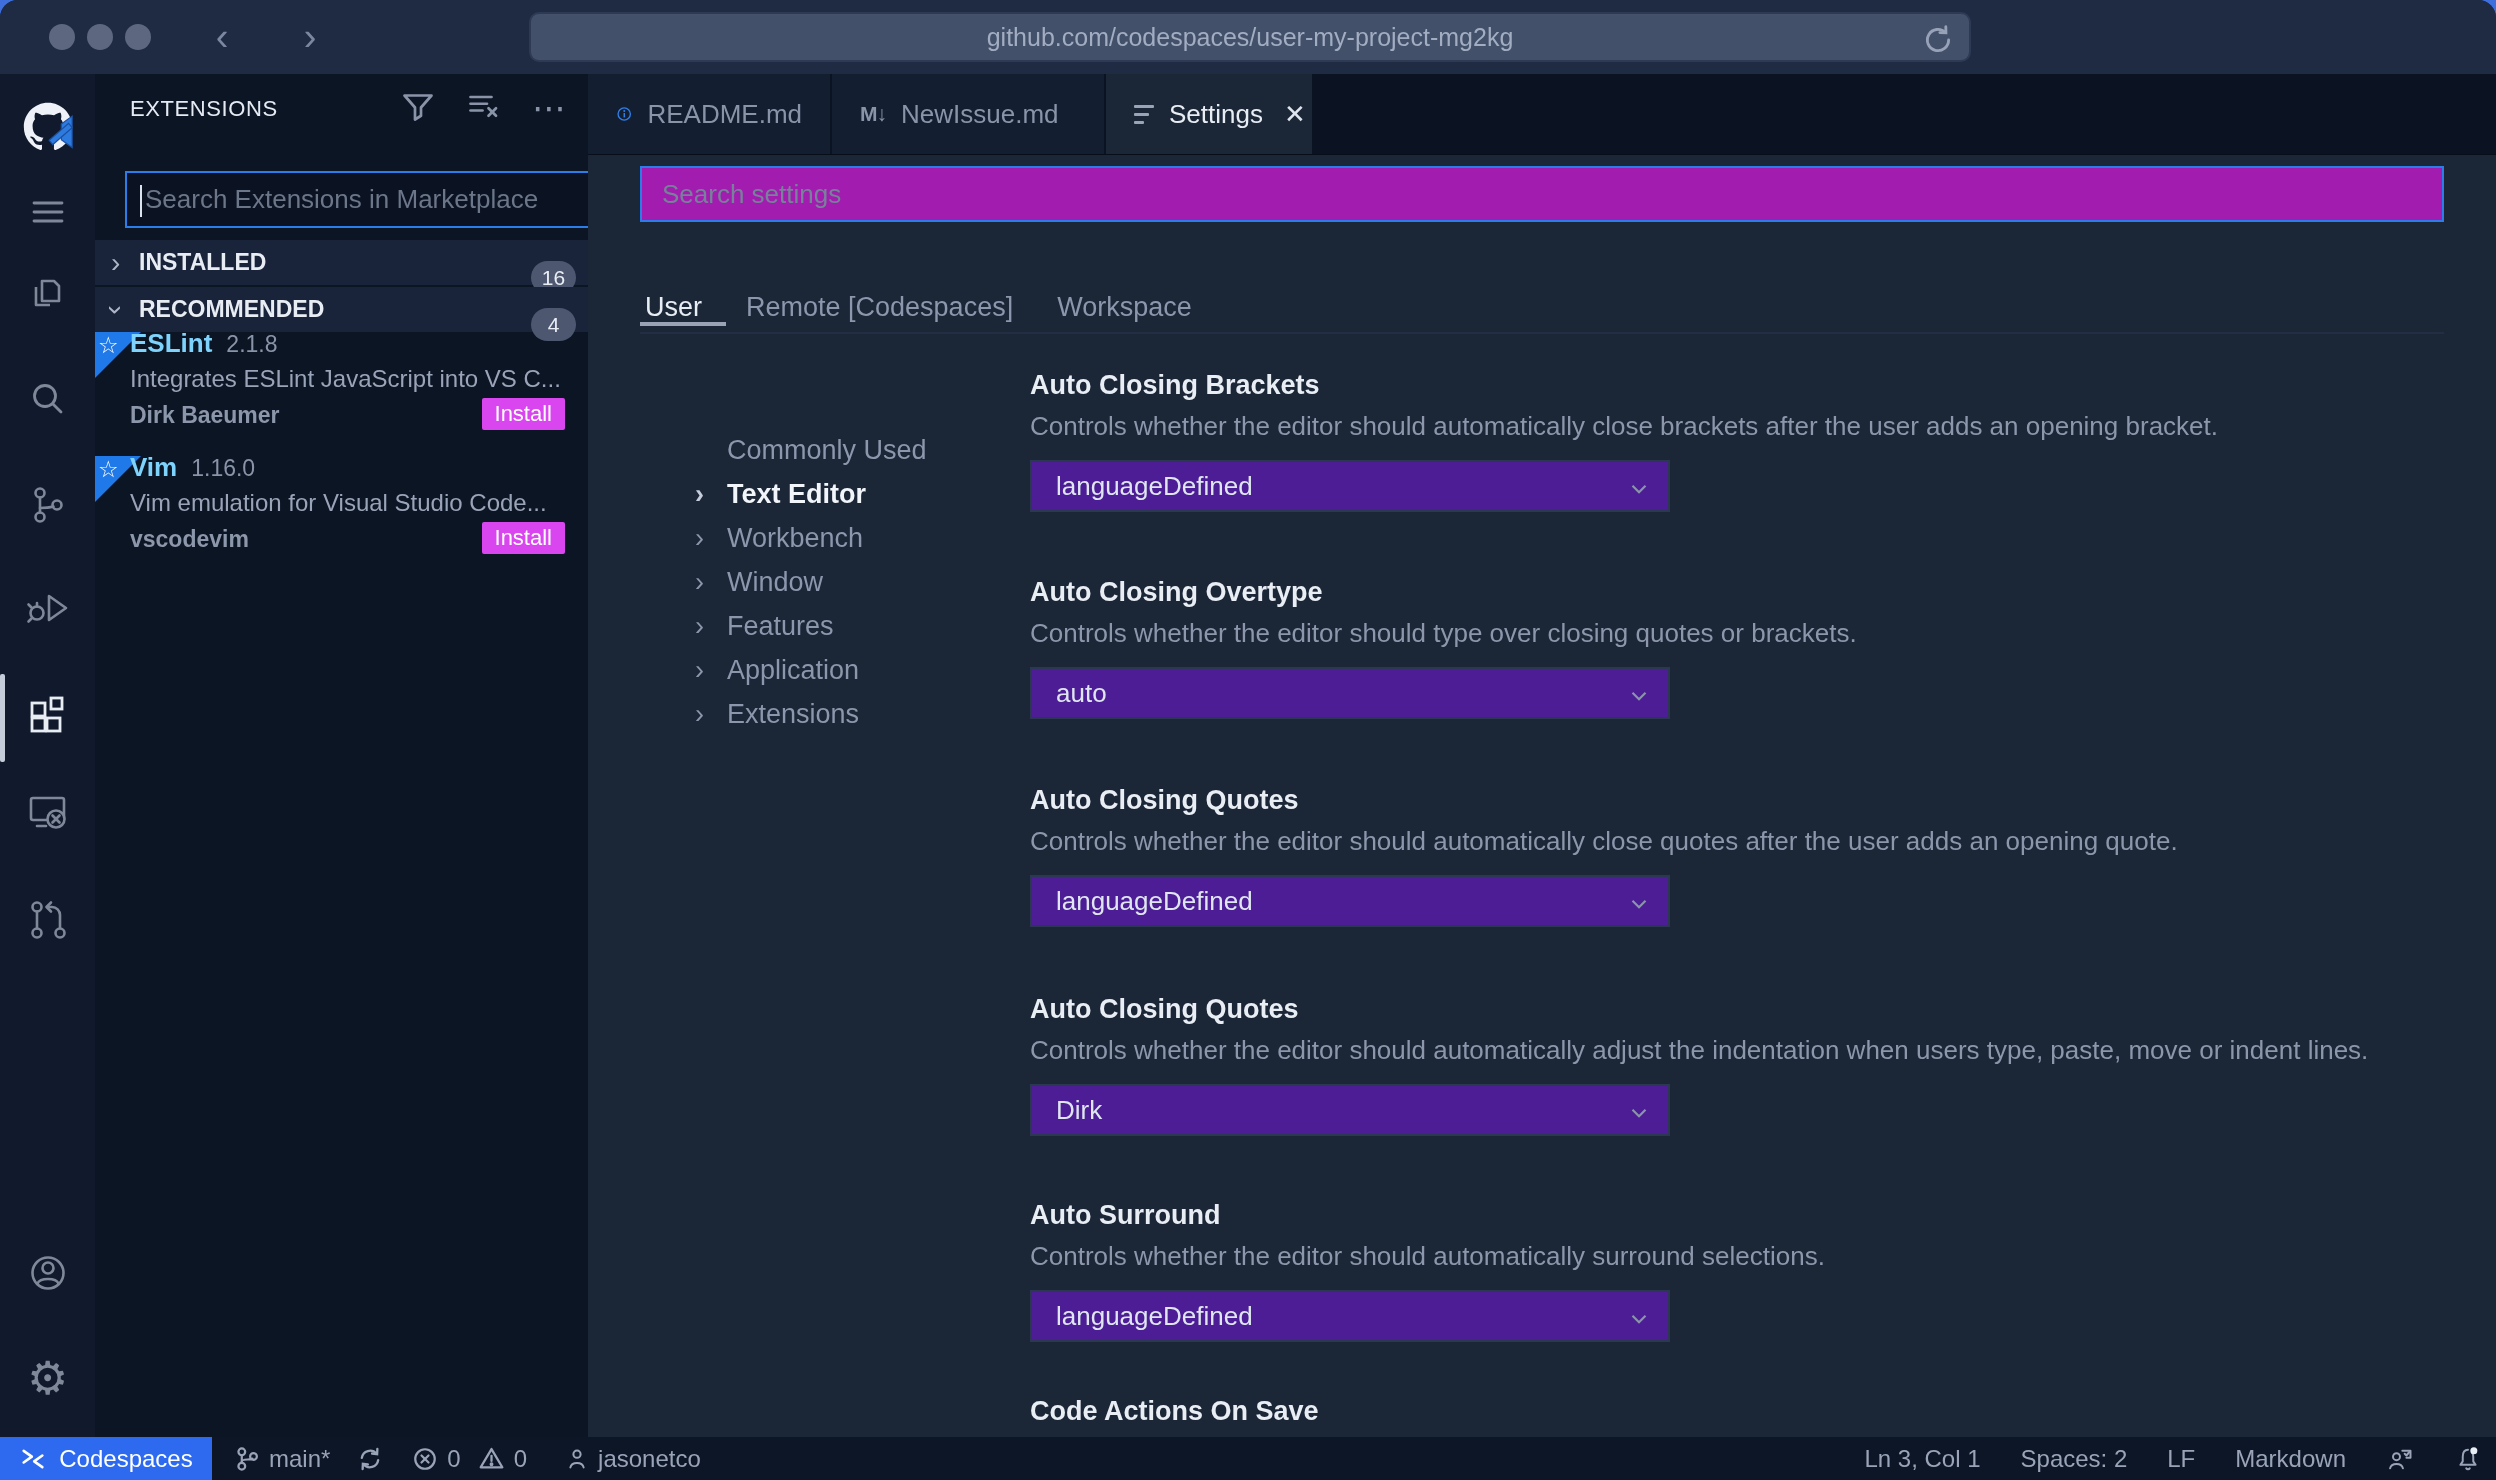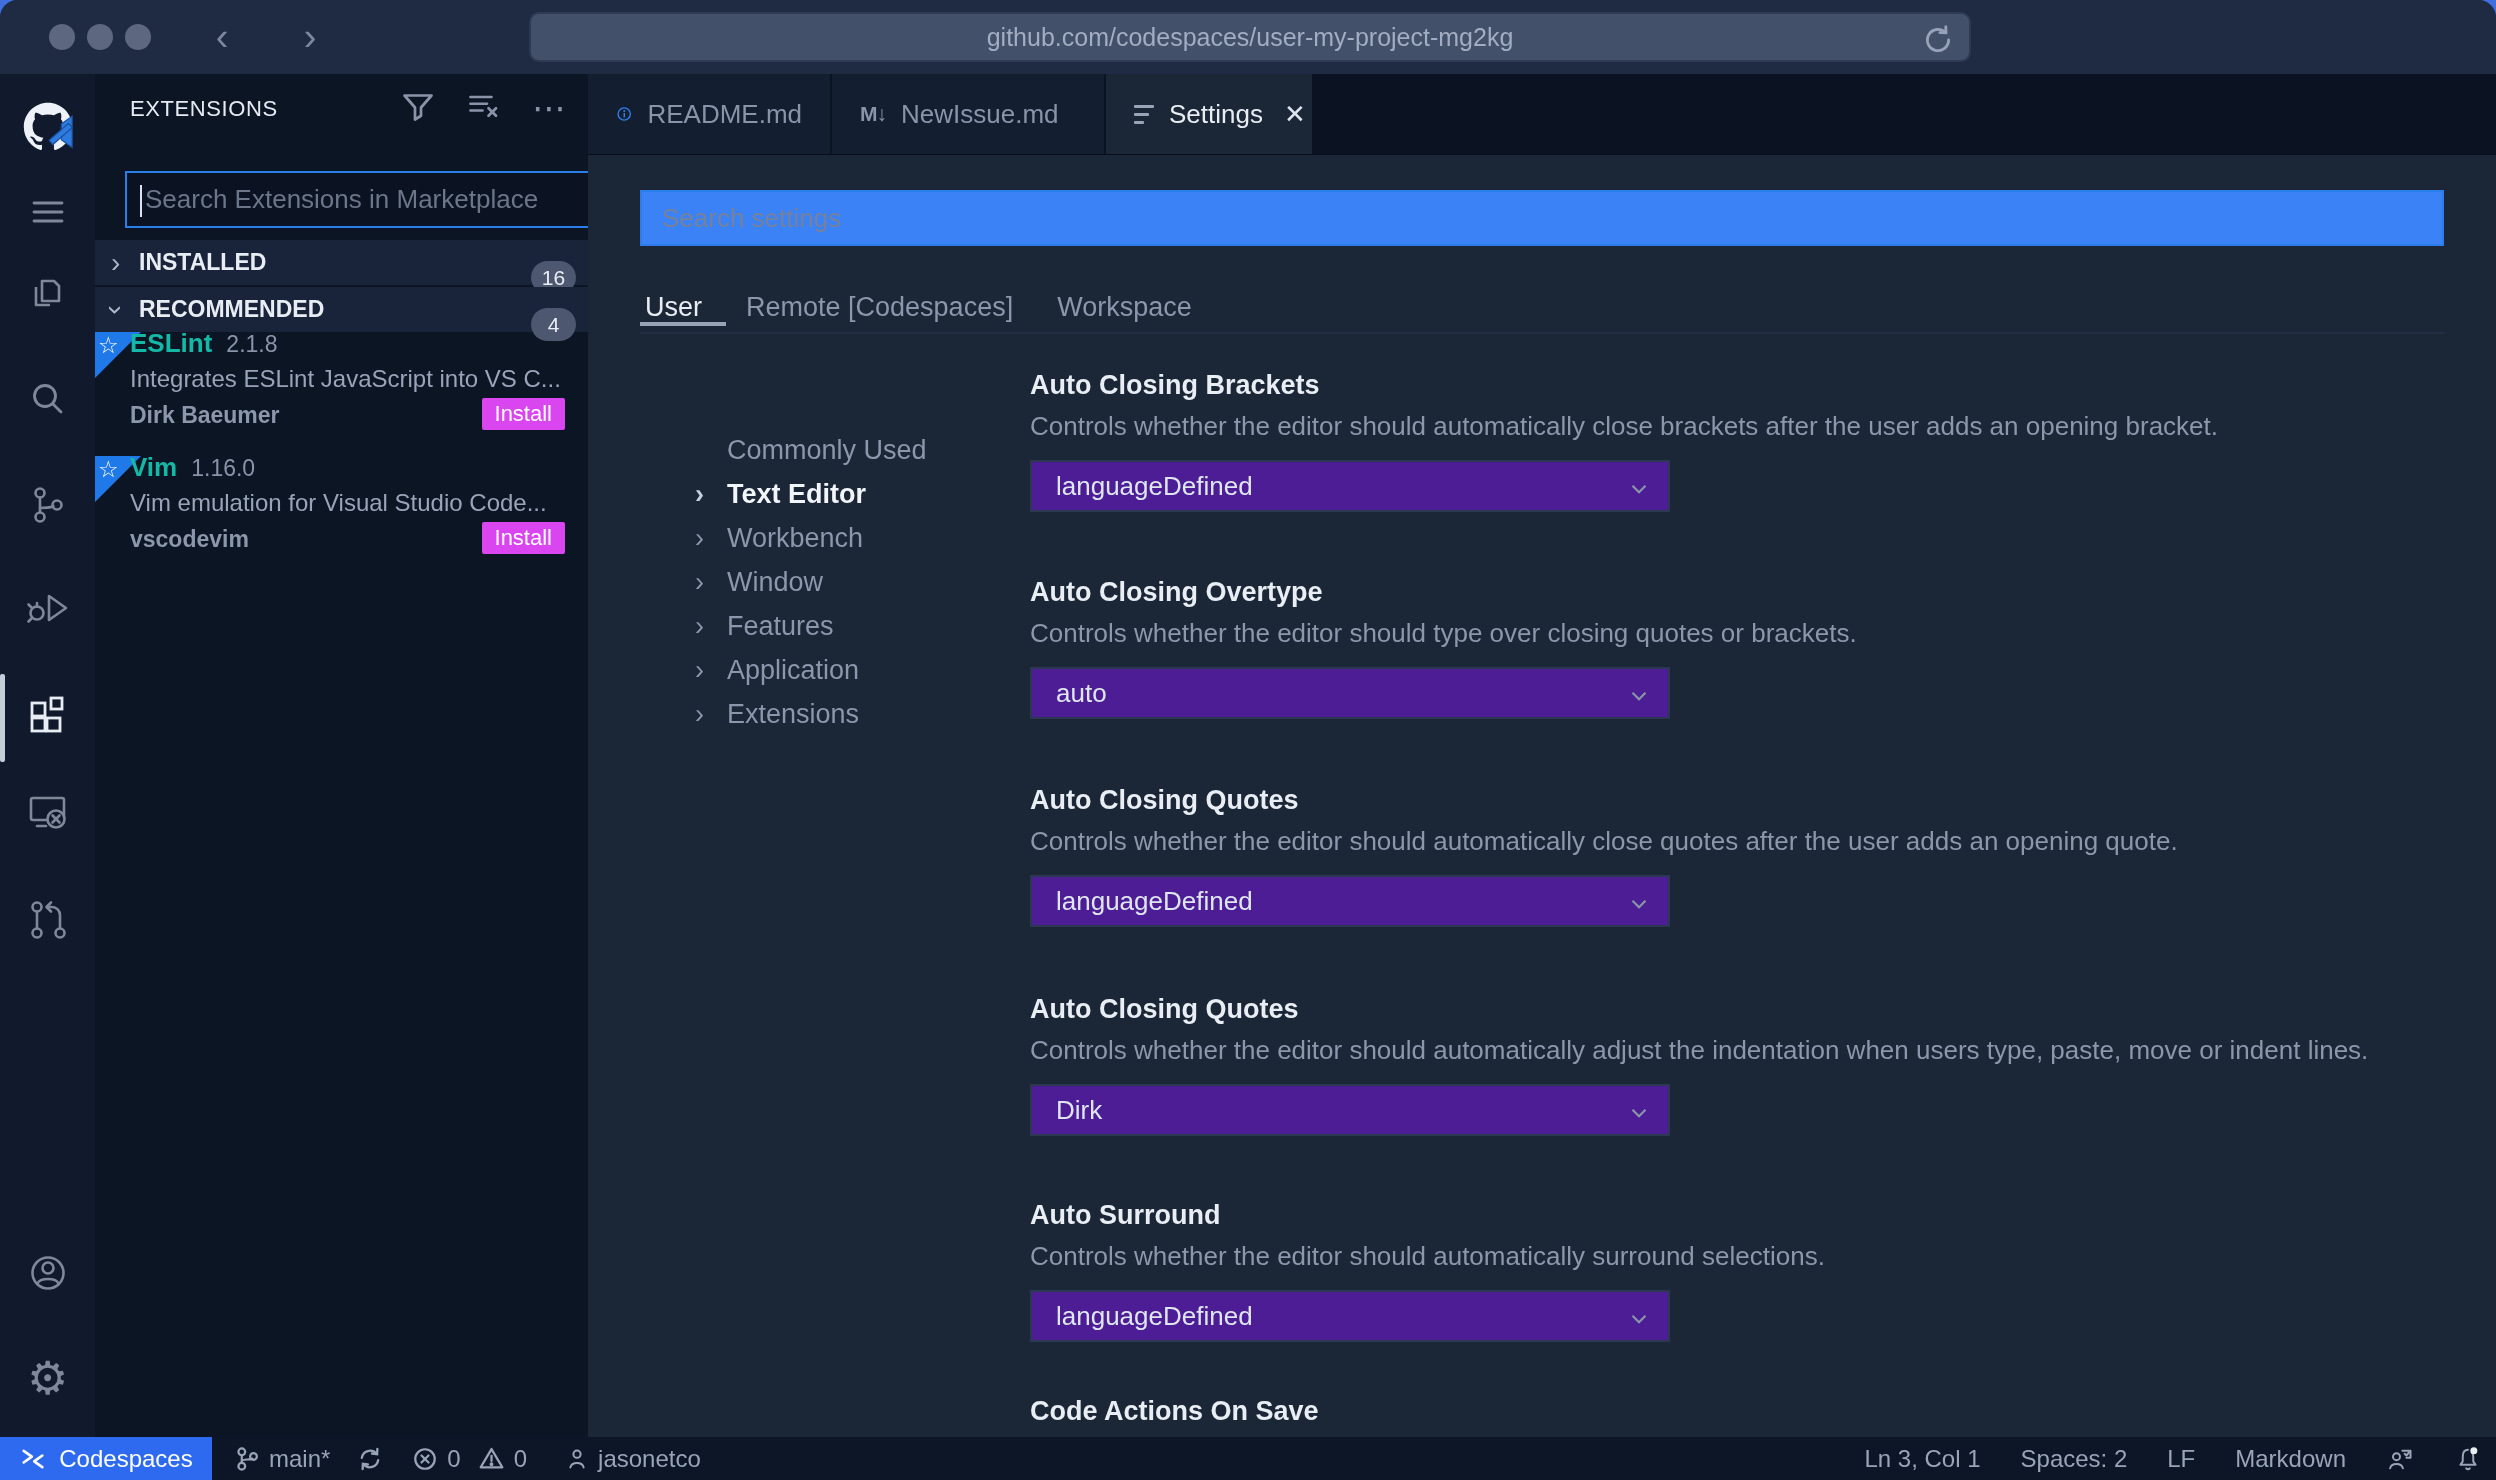--- a/index.html
+++ b/index.html
@@ -51,21 +51,21 @@
   .chev-down{display:inline-block;transform:rotate(90deg);}
   .section .lbl{font-size:23px;font-weight:bold;color:#e8edf4;margin-left:2px;}
   .badge{
     position:absolute;right:12px;top:6px;min-width:45px;height:33px;border-radius:17px;background:#4d5870;
     color:#e9edf4;font-size:21px;display:flex;align-items:center;justify-content:center;box-sizing:border-box;padding:0 8px;margin-top:15px;
   }
   .ext-entry{position:absolute;left:0;width:493px;height:124px;}
   .ribbon{position:absolute;left:0;top:0;width:0;height:0;border-top:46px solid #2079e8;border-right:46px solid transparent;}
   .ribbon-star{position:absolute;left:3px;top:0px;color:#fff;font-size:23px;line-height:26px;}
   .ext-name-row{position:absolute;left:35px;top:-4px;white-space:nowrap;}
-  .ext-name{font-size:26px;font-weight:bold;color:#14b8a6;}
+  .ext-name{font-size:26px;font-weight:bold;color:#7dd3fc;}
   .ext-version{font-size:23px;color:#8a94a9;margin-left:14px;}
   .ext-desc{position:absolute;left:35px;top:33px;width:430px;font-size:24px;color:#9aa4b8;white-space:nowrap;overflow:hidden;}
   .ext-pub{position:absolute;left:35px;top:70px;font-size:23px;font-weight:bold;color:#8d97ab;}
   .install-btn{
     position:absolute;right:23px;top:66px;height:32px;background:#d946ef;color:#fff;
     font-size:22px;display:flex;align-items:center;padding:0 13px;border-radius:2px;
   }
 
   
   .editor{position:absolute;left:588px;top:74px;right:0;bottom:43px;background:#1b2637;}
@@ -74,22 +74,22 @@
     height:80px;box-sizing:border-box;display:flex;align-items:center;gap:15px;padding:0 28px;
     background:#141e31;border-right:2px solid #0a1322;color:#8a94a9;font-size:26px;white-space:nowrap;
   }
   .tab.active{background:#1b2637;color:#e8edf4;}
   .tab .mdglyph{font-size:21px;font-weight:bold;color:#8a94a9;letter-spacing:-1px;}
   .tab .close{font-size:26px;color:#dfe5ee;margin-left:6px;}
   .set-lines{display:inline-flex;flex-direction:column;gap:5px;}
   .set-lines i{display:block;height:3px;background:#9aa4b8;border-radius:1px;}
 
   .settings-search{
-    position:absolute;left:52px;top:116px;width:1804px;height:56px;box-sizing:border-box;
-    border:2px solid #2b7de9;background:#3b82f6;text-decoration:underline;
+    position:absolute;left:52px;top:92px;width:1804px;height:56px;box-sizing:border-box;
+    border:2px solid #2b7de9;background:#a21caf;text-decoration:underline;
   }
   .settings-search input{
     position:absolute;inset:0;border:0;outline:0;background:transparent;color:#e6ebf3;
     font-size:26px;padding:0 0 0 20px;font-family:inherit;width:100%;box-sizing:border-box;
   }
   .settings-search input::placeholder{color:#76819a;}
 
   .scopes{position:absolute;left:57px;top:218px;display:flex;gap:44px;font-size:27px;color:#8c96ac;}
   .scopes .scope.active{color:#e8edf4;}
   .scope-underline{position:absolute;left:52px;top:248px;width:86px;height:4px;background:#9aa3b6;}

